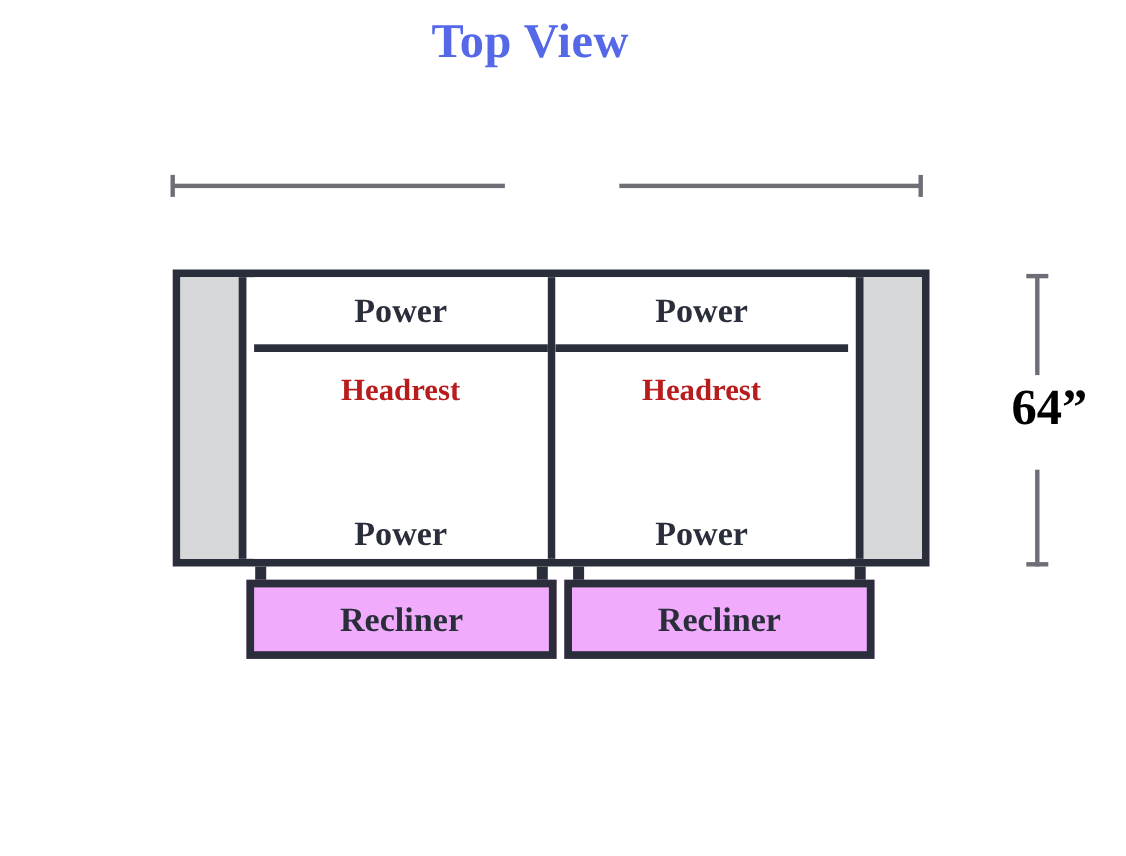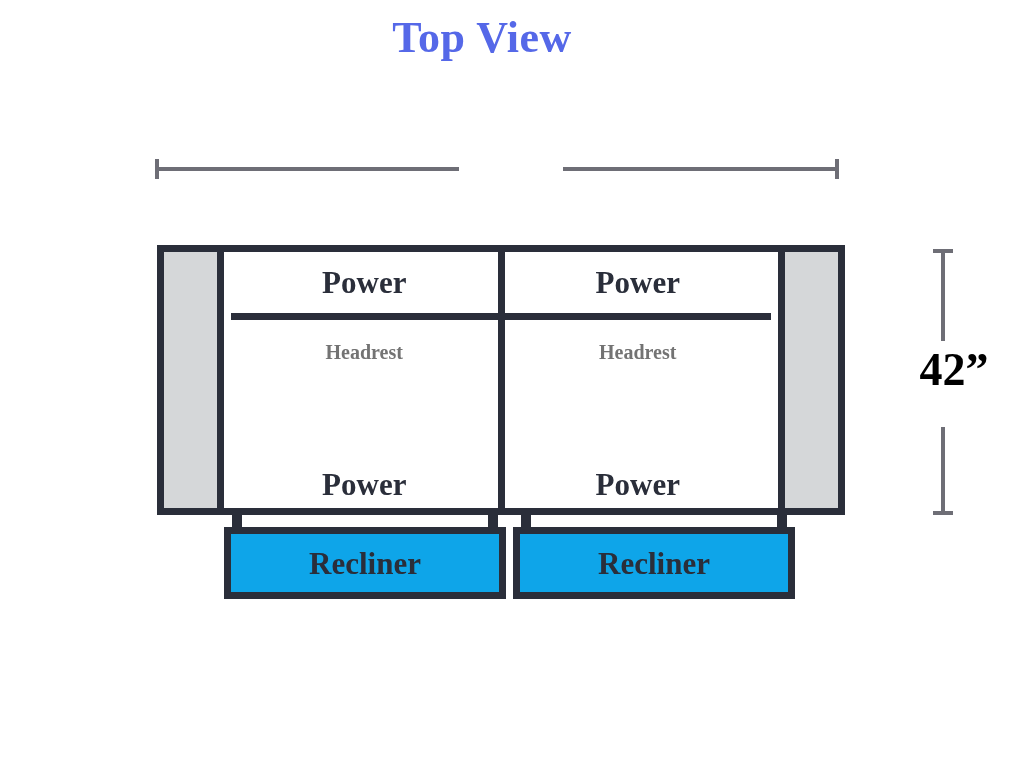--- a/index.html
+++ b/index.html
@@ -172,22 +172,22 @@
   }
 
   .headrest-label {
     position: absolute;
     left: 0;
     right: 0;
     top: 90px;
     text-align: center;
     font-family: "Liberation Serif", "DejaVu Serif", serif;
     font-weight: bold;
-    font-size: 20px;
-    color: #737373;
+    font-size: 28px;
+    color: #b91c1c;
     line-height: 1;
     white-space: nowrap;
   }
 
   .power-bottom-label {
     position: absolute;
     left: 0;
     right: 0;
     bottom: 8px;
     text-align: center;
@@ -226,21 +226,21 @@
   .tab-b { right: 8px; }
 
   .recliner-box {
     position: absolute;
     left: 0;
     top: 12px;
     width: 100%;
     height: 72px;
     box-sizing: border-box;
     border: 7px solid #2a2e3a;
-    background: #0ea5e9;
+    background: #f0abfc;
     display: flex;
     align-items: center;
     justify-content: center;
   }
   .recliner-label {
     font-family: "Liberation Serif", "DejaVu Serif", serif;
     font-weight: bold;
     font-size: 31px;
     color: #2a2e3a;
     line-height: 1;
@@ -257,21 +257,21 @@
   <div class="line-left"></div>
   <div class="line-right"></div>
   <div class="tick tick-right"></div>
 </div>
 
 <div class="dim-v">
   <div class="vtick vtick-top"></div>
   <div class="vline vline-top"></div>
   <div class="vline vline-bottom"></div>
   <div class="vtick vtick-bottom"></div>
-  <div class="dim-label">42”</div>
+  <div class="dim-label">64”</div>
 </div>
 
 <div class="sofa">
 
   <div class="armrest armrest-left"></div>
   <div class="armrest armrest-right"></div>
 
   <div class="seats">
 
     <div class="seat seat-left">

